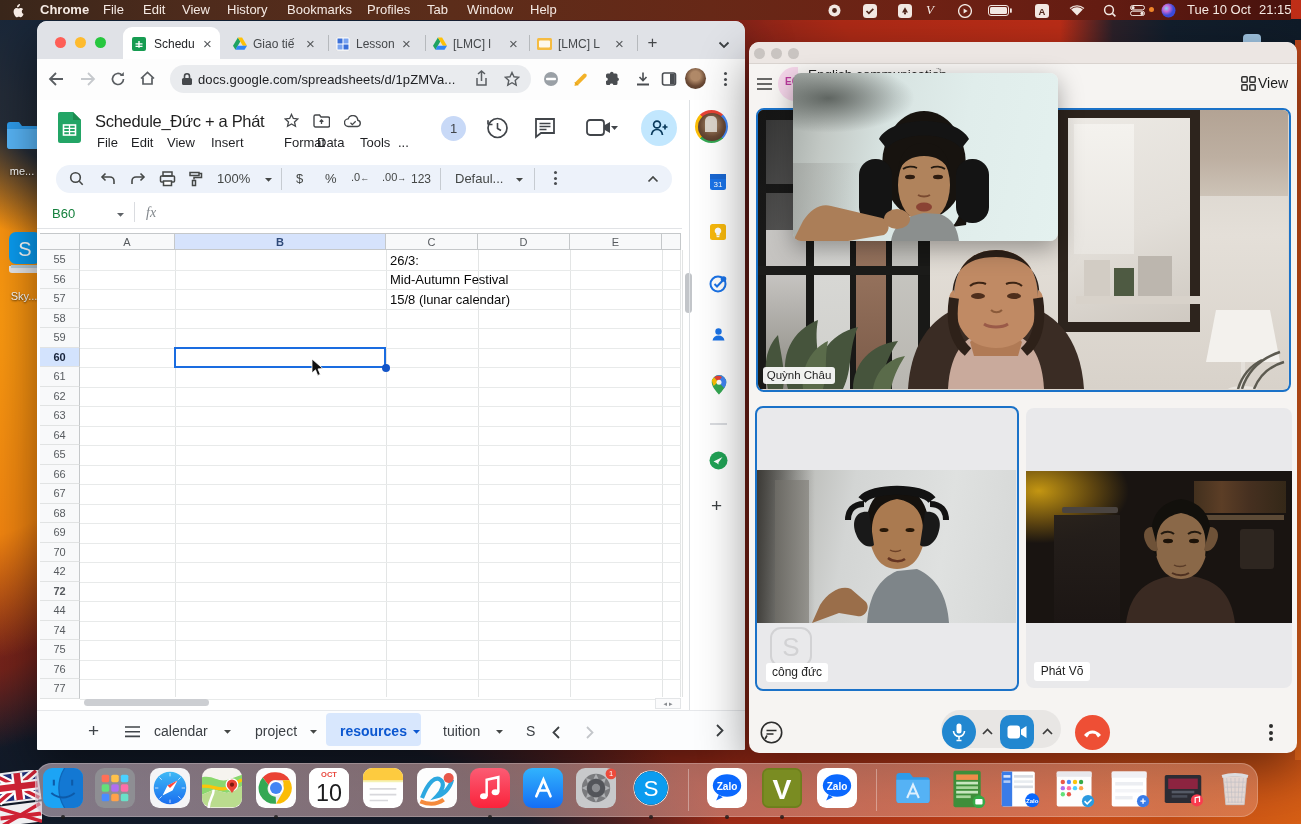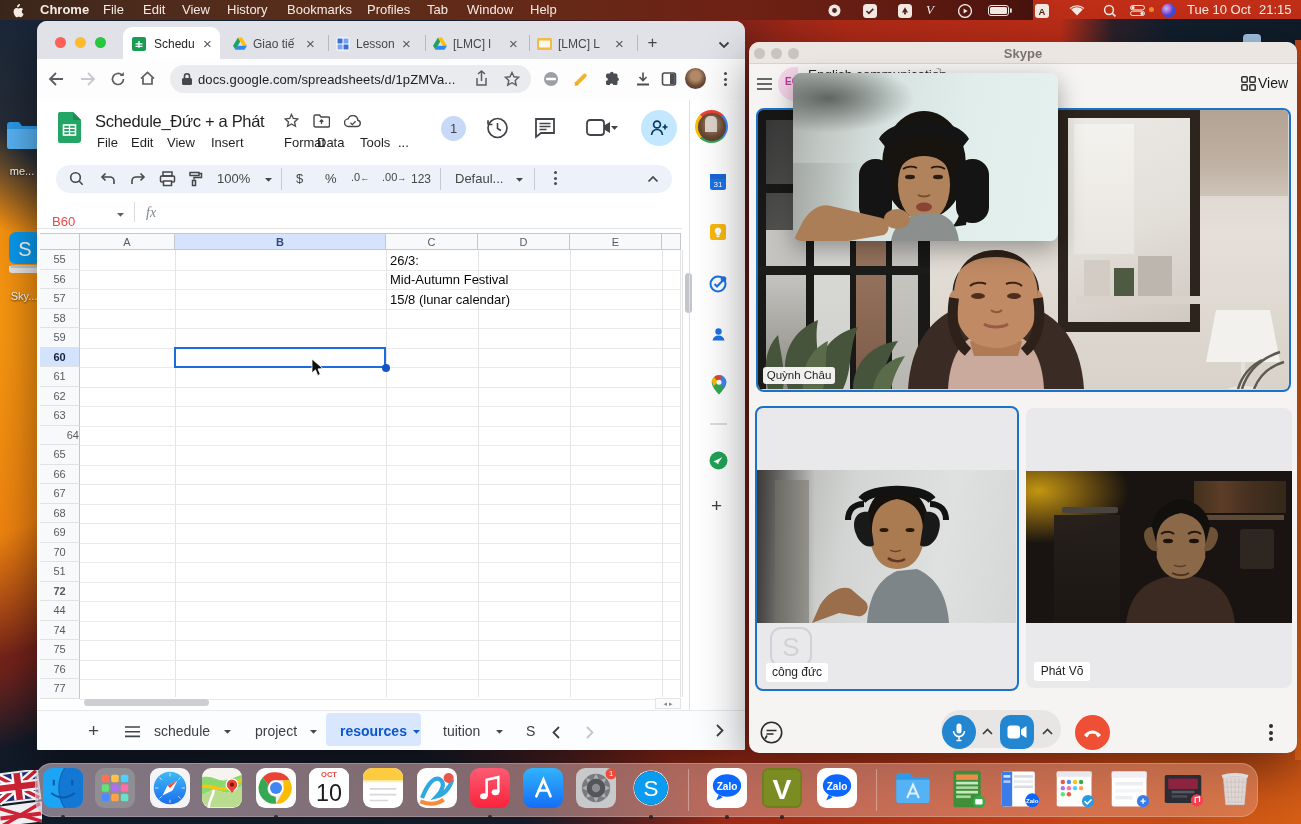--- a/index.html
+++ b/index.html
@@ -10,21 +10,21 @@
     radial-gradient(330px 470px at -30px 38%, #fb9c10 0%, #f08410 48%, rgba(240,132,16,0) 74%),
     radial-gradient(170px 190px at -20px 24%, rgba(244,138,18,0.8) 0%, rgba(244,138,18,0) 72%),
     radial-gradient(280px 300px at -40px 64%, #8a2414 0%, rgba(138,36,20,0.75) 50%, rgba(138,36,20,0) 75%),
     radial-gradient(750px 400px at 92% -40px, #c93018 0%, #ad2a16 50%, rgba(173,42,22,0) 78%),
     radial-gradient(430px 300px at 104% 104%, #e06a14 0%, #c44c16 45%, rgba(196,76,22,0) 72%),
     radial-gradient(760px 360px at 16% 107%, #101a28 0%, rgba(16,26,40,0.94) 45%, rgba(16,26,40,0) 70%),
     linear-gradient(120deg, #16263c 0%, #34202e 25%, #6e1e1a 48%, #9c2a16 68%, #c44317 85%, #e06018 100%);
 }
 .abs { position:absolute; }
 
-#menubar { position:absolute; left:0; top:0; width:1033px; height:20px;
+#menubar { position:absolute; left:0; top:0; width:1291px; height:20px;
   background:linear-gradient(90deg,#39261a 0%,#4e2b1c 15%,#5c2d1a 35%,#672817 55%,#6e2114 72%,#641c12 85%,#53160f 94%,#47120d 100%);
   color:#f5eae4; font-size:13px; }
 .mb { position:absolute; top:0; height:20px; line-height:20px; white-space:nowrap; }
 
 #chrome { position:absolute; left:37px; top:21px; width:708px; height:729px;
   border-radius:10px 10px 2px 2px; background:#fff; box-shadow:0 18px 50px rgba(0,0,0,0.45); overflow:hidden; }
 #tabstrip { position:absolute; left:0; top:0; width:708px; height:38px; background:#e0e2e7; }
 #addrbar { position:absolute; left:0; top:38px; width:708px; height:41px; background:#fdfdfd; }
 #sheets { position:absolute; left:0; top:79px; width:708px; height:650px; background:#fff; }
 
@@ -282,21 +282,21 @@
       <div class="abs tbt" style="left:418px;top:71px;">Defaul...</div>
       <svg class="abs carets" style="left:478px;top:77px" width="9" height="6" viewBox="0 0 9 6">
           <path d="M1 1l3.5 3.7L8 1z" fill="#444746"></path>
         </svg>
       <div class="abs" style="left:497px;top:68px;width:1px;height:22px;background:#c6cbd1;"></div>
       <div class="abs kebab" style="left:517px;top:71px;"></div>
       <svg class="abs" style="left:610px;top:75px" width="12" height="8" viewBox="0 0 12 8">
           <path d="M1.5 6.5L6 2l4.5 4.5" stroke="#444746" stroke-width="1.7" fill="none"></path>
         </svg>
 
-      <div class="abs" style="left:15px;top:106px;font-size:13px;color:#ef4444;margin-top:8px;">B60</div>
+      <div class="abs" style="left:15px;top:106px;font-size:13px;color:#15803d;">B60</div>
       <svg class="abs carets" style="left:79px;top:112px" width="9" height="6" viewBox="0 0 9 6">
           <path d="M1 1l3.5 3.7L8 1z" fill="#5f6368"></path>
         </svg>
       <div class="abs" style="left:97px;top:102px;width:1px;height:20px;background:#dadce0;"></div>
       <div class="abs" style="left:109px;top:105px;font-size:14px;font-style:italic;color:#80868b;font-family:'Liberation Serif',serif;">fx</div>
       <div class="abs" style="left:0px;top:128px;width:645px;height:1px;background:#e1e3e6;"></div>
 
       <div id="grid">
       <div class="colhead" style="left:3px;width:40px;background:#f8f9fa;color:#575b5f;"></div>
       <div class="colhead" style="left:43px;width:95px;background:#f8f9fa;color:#575b5f;">A</div>
@@ -307,28 +307,28 @@
       <div class="colhead" style="left:625px;width:19px;background:#f8f9fa;color:#575b5f;"></div>
       <div class="rowhead" style="top:17.0px;background:#f8f9fa;">55</div>
       <div class="rowhead" style="top:36.5px;background:#f8f9fa;">56</div>
       <div class="rowhead" style="top:56.0px;background:#f8f9fa;">57</div>
       <div class="rowhead" style="top:75.5px;background:#f8f9fa;">58</div>
       <div class="rowhead" style="top:95.0px;background:#f8f9fa;">59</div>
       <div class="rowhead" style="top:114.5px;background:#d3e3fd;color:#17233a;font-weight:bold;">60</div>
       <div class="rowhead" style="top:134.0px;background:#f8f9fa;">61</div>
       <div class="rowhead" style="top:153.5px;background:#f8f9fa;">62</div>
       <div class="rowhead" style="top:173.0px;background:#f8f9fa;">63</div>
-      <div class="rowhead" style="top:192.5px;background:#f8f9fa;text-align:right;">64</div>
+      <div class="rowhead" style="top:192.5px;background:#f8f9fa;">64</div>
       <div class="rowhead" style="top:212.0px;background:#f8f9fa;">65</div>
       <div class="rowhead" style="top:231.5px;background:#f8f9fa;">66</div>
       <div class="rowhead" style="top:251.0px;background:#f8f9fa;">67</div>
       <div class="rowhead" style="top:270.5px;background:#f8f9fa;">68</div>
       <div class="rowhead" style="top:290.0px;background:#f8f9fa;">69</div>
       <div class="rowhead" style="top:309.5px;background:#f8f9fa;">70</div>
-      <div class="rowhead" style="top:329.0px;background:#f8f9fa;">51</div>
+      <div class="rowhead" style="top:329.0px;background:#f8f9fa;">42</div>
       <div class="rowhead" style="top:348.5px;background:#f8f9fa;font-weight:bold;">72</div>
       <div class="rowhead" style="top:368.0px;background:#f8f9fa;">44</div>
       <div class="rowhead" style="top:387.5px;background:#f8f9fa;">74</div>
       <div class="rowhead" style="top:407.0px;background:#f8f9fa;">75</div>
       <div class="rowhead" style="top:426.5px;background:#f8f9fa;">76</div>
       <div class="rowhead" style="top:446.0px;background:#f8f9fa;">77</div>
       <div class="gline-v" style="left:138px;"></div>
       <div class="gline-v" style="left:349px;"></div>
       <div class="gline-v" style="left:441px;"></div>
       <div class="gline-v" style="left:533px;"></div>
@@ -406,21 +406,21 @@
       </div>
 
       <div id="bottombar">
         <div class="abs" style="left:47px;top:599px;width:125px;height:7px;border-radius:3.5px;background:#ccced2;"></div>
         <div class="abs" style="left:618px;top:598px;width:26px;height:11px;border:1px solid #e3e5e7;background:#fbfbfc;font-size:7px;color:#8a8d91;text-align:center;line-height:10px;">◂ ▸</div>
         <div class="abs" style="left:0px;top:610px;width:708px;height:40px;background:#fcfdfe;border-top:1px solid #e6e8eb;"></div>
         <div class="abs" style="left:51px;top:620px;font-size:19px;color:#40454a;">+</div>
         <svg class="abs" style="left:88px;top:626px" width="15" height="12" viewBox="0 0 15 12">
             <path d="M0 1h15M0 5.7h15M0 10.4h15" stroke="#40454a" stroke-width="1.6"></path>
           </svg>
-        <div class="abs shtab" style="left:117px;top:623px;">schedule</div>
+        <div class="abs shtab" style="left:117px;top:623px;">calendar</div>
         <svg class="abs carets" style="left:186px;top:629px" width="9" height="6" viewBox="0 0 9 6">
             <path d="M1 1l3.5 3.7L8 1z" fill="#444746"></path>
           </svg>
         <div class="abs shtab" style="left:218px;top:623px;text-align:center;">project</div>
         <svg class="abs carets" style="left:272px;top:629px" width="9" height="6" viewBox="0 0 9 6">
             <path d="M1 1l3.5 3.7L8 1z" fill="#444746"></path>
           </svg>
         <div class="abs" style="left:289px;top:613px;width:95px;height:33px;border-radius:4px;background:#d8e7fd;"></div>
         <div class="abs shtab" style="left:303px;top:623px;color:#0b57d0;font-weight:bold;">resources</div>
         <svg class="abs carets" style="left:375px;top:629px" width="9" height="6" viewBox="0 0 9 6">
@@ -442,21 +442,20 @@
           </svg>
       </div>
     </div>
   </div>
   <div id="skype">
 
     <div class="abs" style="left:0;top:0;width:548px;height:22px;background:#ece6e3;border-bottom:1px solid #d9d3cf;border-radius:10px 10px 0 0;"></div>
     <div class="abs" style="left:5px;top:6px;width:11px;height:11px;border-radius:50%;background:#c9c4c1;"></div>
     <div class="abs" style="left:22px;top:6px;width:11px;height:11px;border-radius:50%;background:#c9c4c1;"></div>
     <div class="abs" style="left:39px;top:6px;width:11px;height:11px;border-radius:50%;background:#c9c4c1;"></div>
-    <div class="abs" style="left:0;top:4px;width:548px;text-align:center;font-size:13px;font-weight:bold;color:#7a7470;">Skype</div>
 
     <svg class="abs" style="left:8px;top:36px" width="15" height="12" viewBox="0 0 15 12">
         <path d="M0 1h15M0 6h15M0 11h15" stroke="#3a3a3a" stroke-width="1.7"></path>
       </svg>
     <div class="abs" style="left:29px;top:25px;width:20px;height:34px;border-radius:17px 0 0 17px;background:#f3d4e8;"></div>
     <div class="abs" style="left:36px;top:34px;font-size:10px;font-weight:bold;color:#bb3a9e;">EC</div>
     <div class="abs" style="left:59px;top:25px;font-size:13.5px;color:#1f1f1f;white-space:nowrap;">English communication</div>
     <svg class="abs" style="left:182px;top:26px" width="13" height="6" viewBox="0 0 13 12">
         <path d="M6.5 1a1.6 1.6 0 013.2 0l.2.9a4.7 4.7 0 011.3.8l.9-.3a1.6 1.6 0 011.6 2.8l-.7.6v1.5l.7.6a1.6 1.6 0 01-1.6 2.8" fill="none" stroke="#555" stroke-width="1.2" transform="translate(-1.5 0)"></path>
       </svg>

